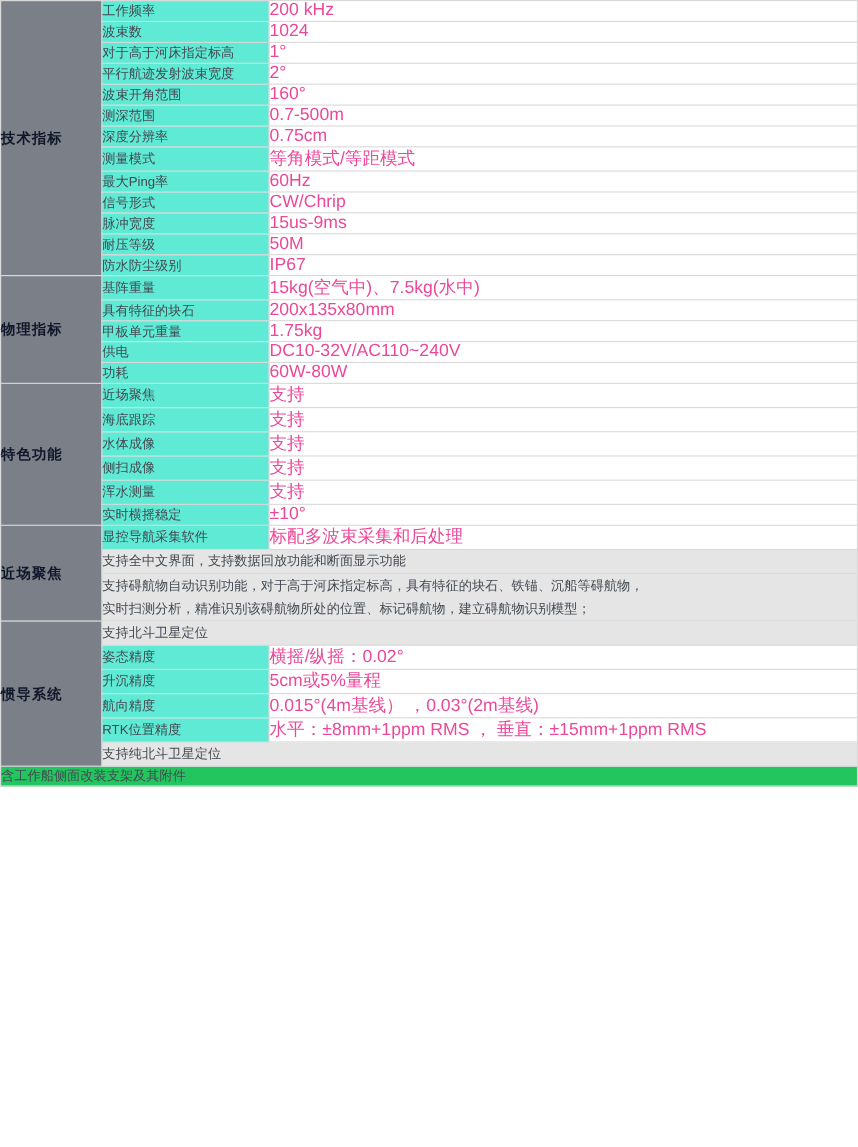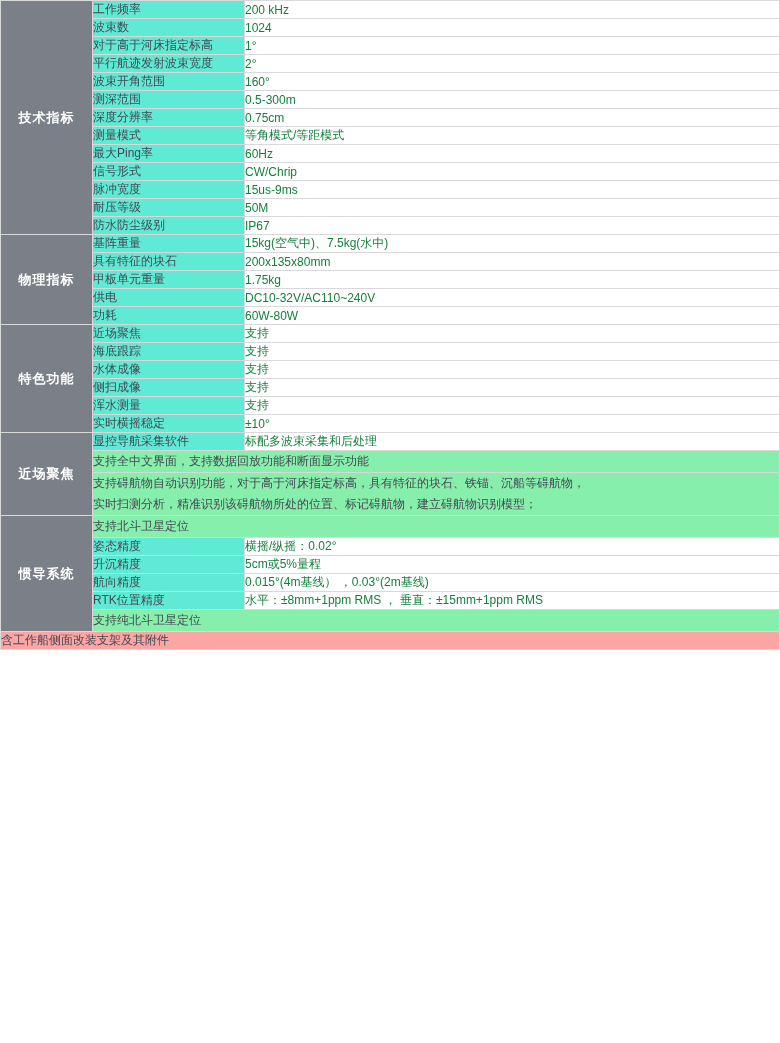--- a/index.html
+++ b/index.html
@@ -22,57 +22,57 @@
   }
   table.spec td {
     border: 1px solid #d9d9d9;
     padding: 0;
     vertical-align: middle;
   }
   
   td.group {
     width: 92px;
     background: #7b7f88;
-    color: #ffffff;
+    color: #0f172a;
     font-weight: bold;
     font-size: 13px;
-    text-align: center;
+    text-align: left;
     vertical-align: middle;
     border: 1px solid #6f737c;
     letter-spacing: 1px;
   }
   
   td.param {
     width: 152px;
     padding: 9px 0 9px 14px;
     font-size: 12px;
     color: #444a52;
     background: #5eead4;
     white-space: nowrap;
   }
   
   td.value {
     padding: 9px 0 9px 14px;
-    font-size: 12px;
-    color: #15803d;
+    font-size: 16px;
+    color: #ec4899;
     background: #ffffff;
   }
   
   td.wide {
     padding: 9px 0 9px 14px;
     font-size: 12px;
     color: #444a52;
-    background: #86efac;
+    background: #e5e5e5;
     line-height: 1.75;
   }
   td.fullrow {
     padding: 10px 0 10px 14px;
     font-size: 12px;
     color: #444a52;
-    background: #fca5a5;
+    background: #22c55e;
   }
 </style>
 </head>
 <body>
 
 <table class="spec">
   <colgroup>
     <col style="width:92px">
     <col style="width:152px">
     <col>
@@ -95,21 +95,21 @@
     <tr>
       <td class="param">平行航迹发射波束宽度</td>
       <td class="value">2°</td>
     </tr>
     <tr>
       <td class="param">波束开角范围</td>
       <td class="value">160°</td>
     </tr>
     <tr>
       <td class="param">测深范围</td>
-      <td class="value">0.5-300m</td>
+      <td class="value">0.7-500m</td>
     </tr>
     <tr>
       <td class="param">深度分辨率</td>
       <td class="value">0.75cm</td>
     </tr>
     <tr>
       <td class="param">测量模式</td>
       <td class="value">等角模式/等距模式</td>
     </tr>
     <tr>

